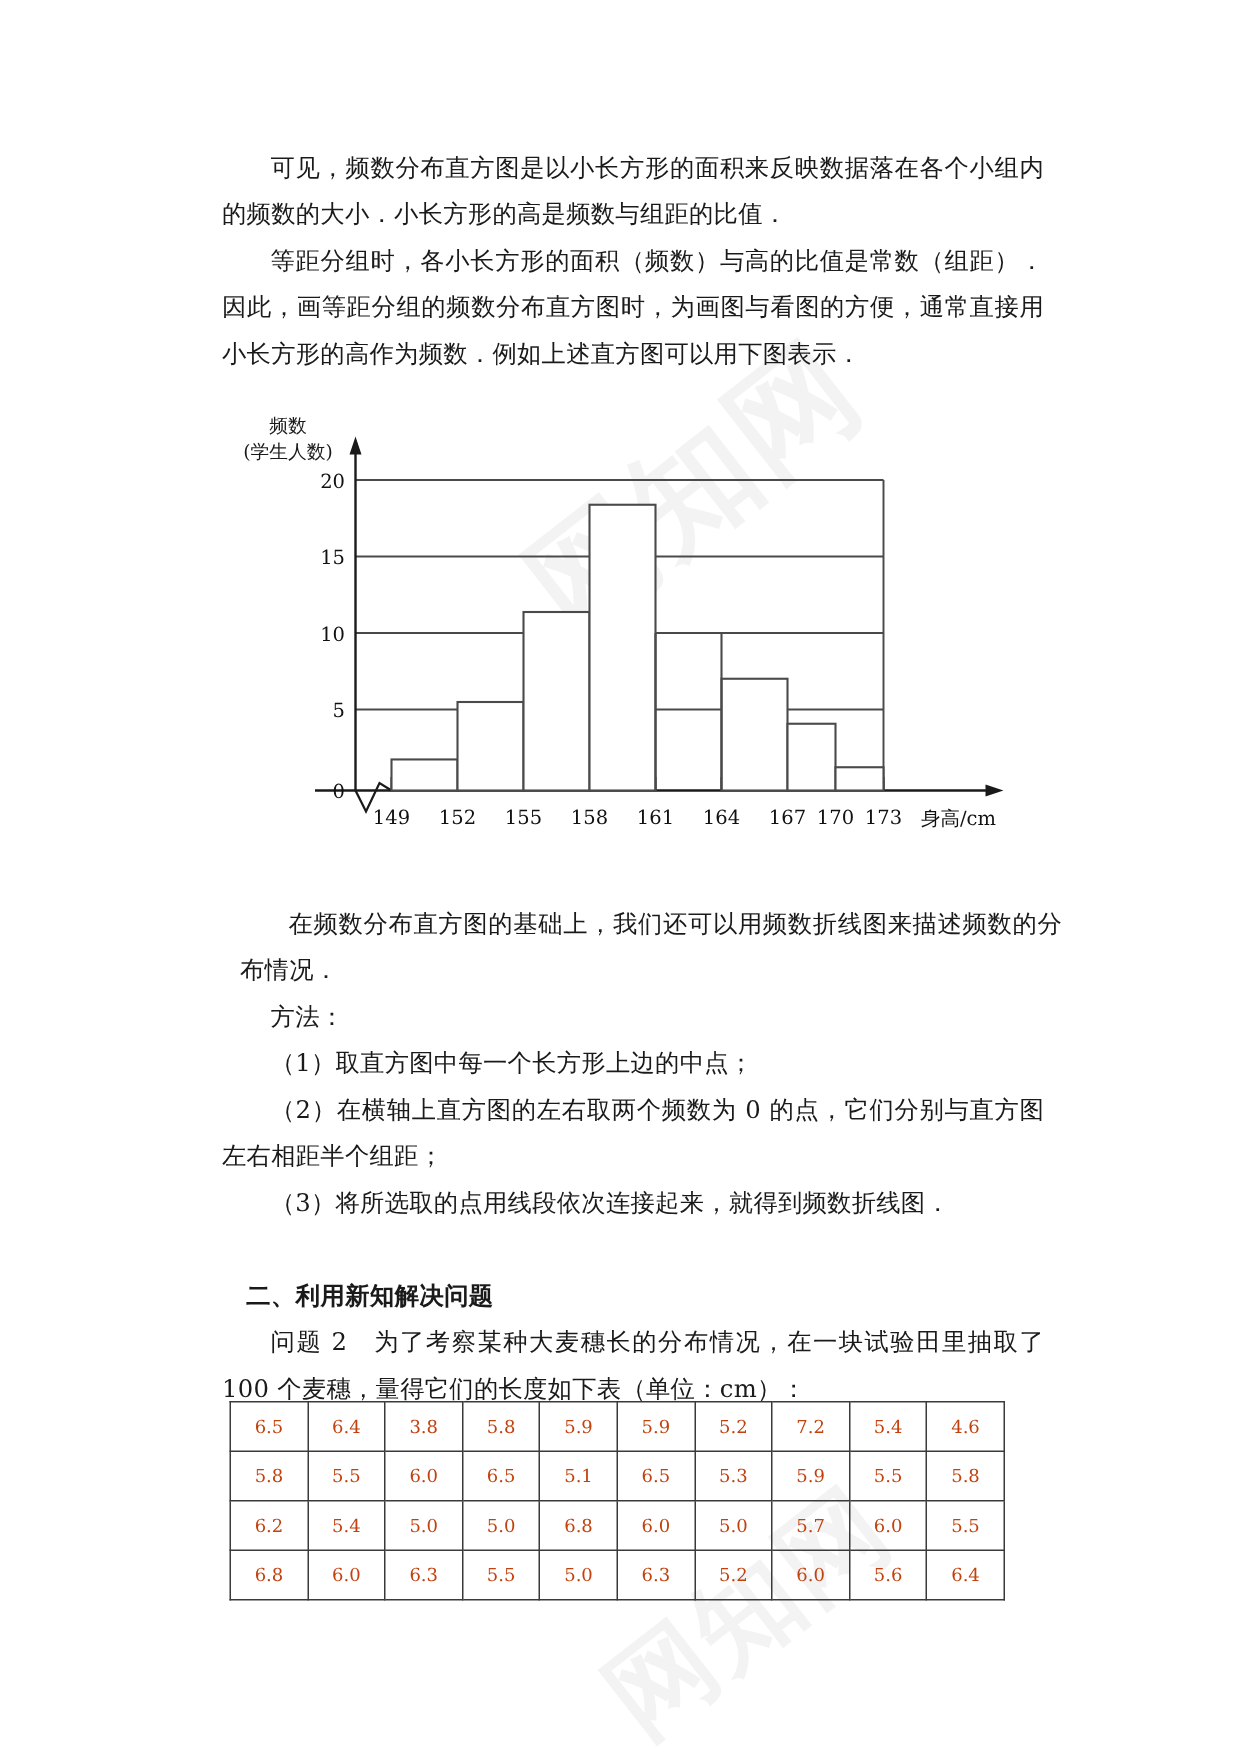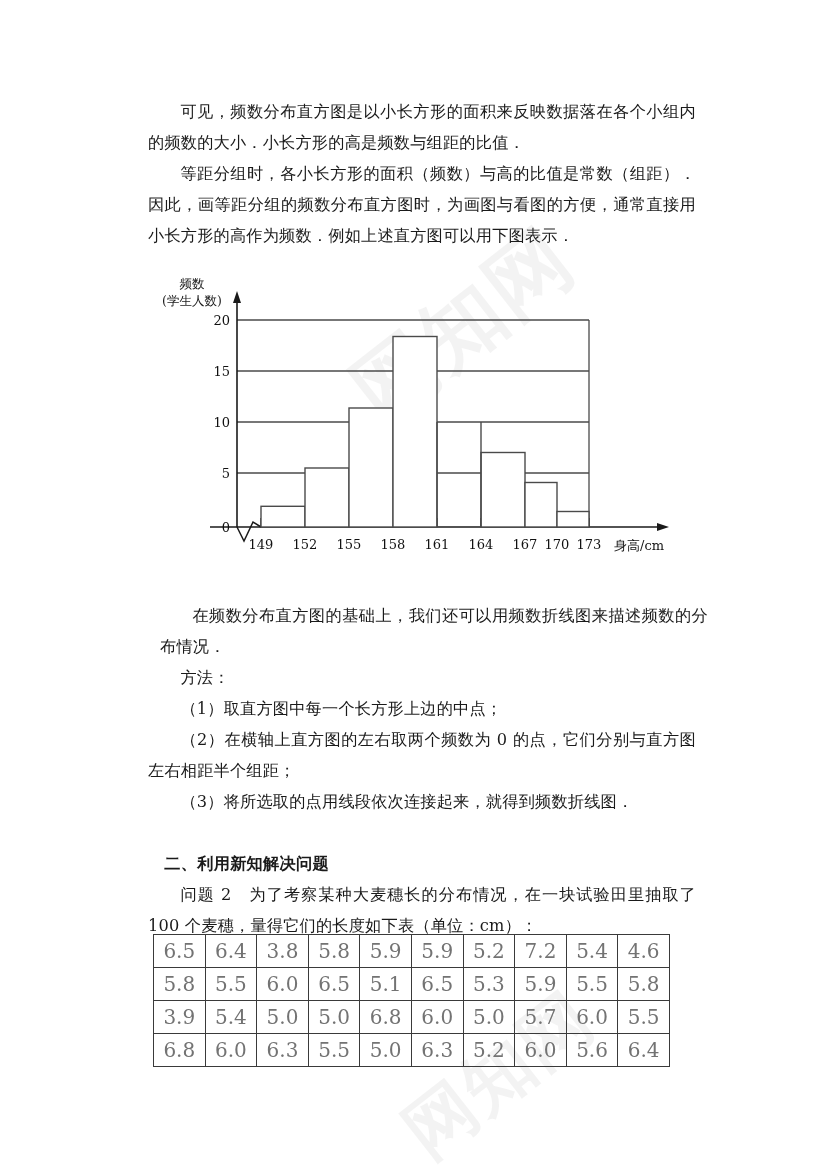--- a/index.html
+++ b/index.html
@@ -102,23 +102,23 @@
   table.data-table {
     border-collapse: collapse;
     width: 100%;
     table-layout: fixed;
   }
   table.data-table td {
     border: 1px solid #3a3a3a;
     height: 33px;
     text-align: center;
     vertical-align: middle;
-    font-size: 20px;
+    font-size: 12px;
     font-family: "DejaVu Serif", "Liberation Serif", serif;
-    color: #737373;
+    color: #c2410c;
     padding: 0;
   }
 </style>
 </head>
 <body>
 
 <div id="page">
 
   <div class="wm wm-main">网知网</div>
   <div class="wm wm-bottom">网知网</div>
@@ -237,21 +237,21 @@
             <td>6.0</td>
             <td>6.5</td>
             <td>5.1</td>
             <td>6.5</td>
             <td>5.3</td>
             <td>5.9</td>
             <td>5.5</td>
             <td>5.8</td>
           </tr>
           <tr>
-            <td>3.9</td>
+            <td>6.2</td>
             <td>5.4</td>
             <td>5.0</td>
             <td>5.0</td>
             <td>6.8</td>
             <td>6.0</td>
             <td>5.0</td>
             <td>5.7</td>
             <td>6.0</td>
             <td>5.5</td>
           </tr>

